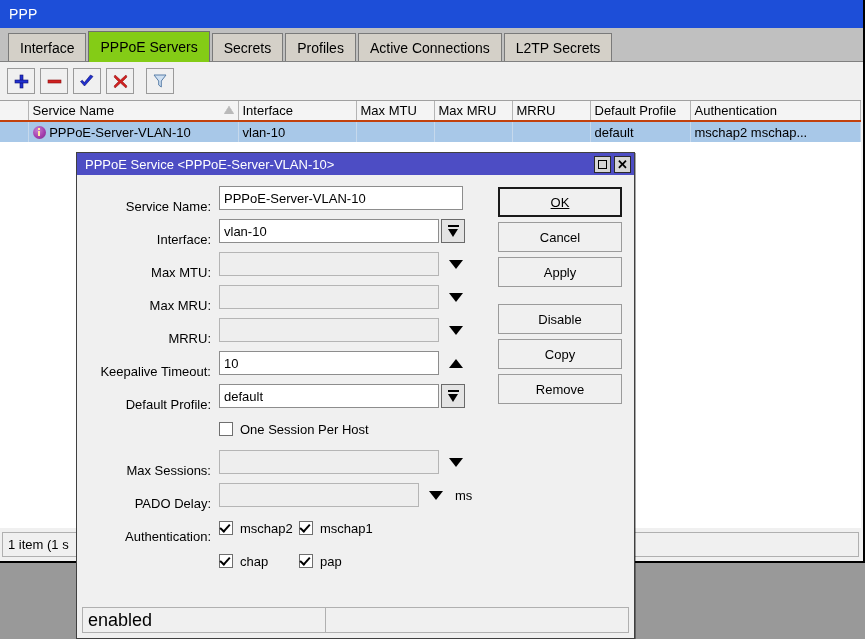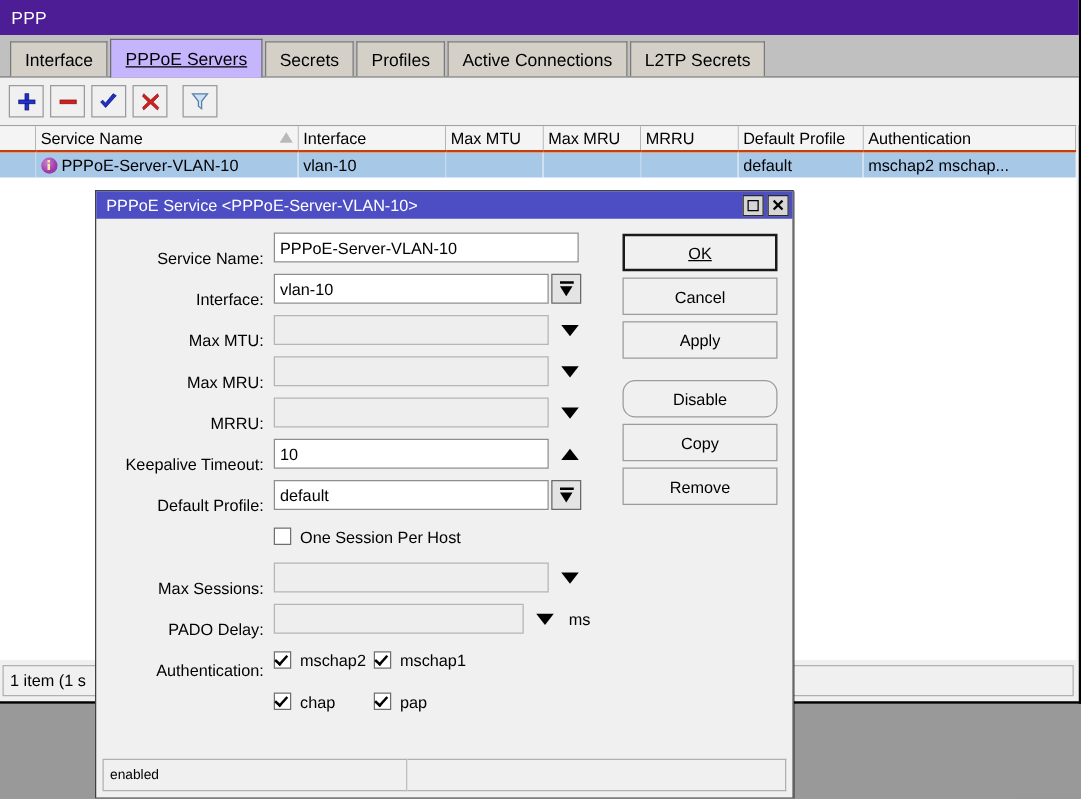--- a/index.html
+++ b/index.html
@@ -26,21 +26,21 @@
     left: 0; top: 0;
     width: 865px;
     height: 563px;
     background: #f0f0f0;
     border-right: 2px solid #000;
     border-bottom: 2px solid #000;
     box-sizing: border-box;
   }
   #ppp-titlebar {
     height: 28px;
-    background: #4c1d95;
+    background: #1d4ed8;
     display: flex;
     align-items: center;
     padding-left: 9px;
     box-sizing: border-box;
   }
   #ppp-titlebar .ttl {
     font-size: 14px;
     color: #ffffff;
     letter-spacing: .2px;
   }
@@ -64,28 +64,27 @@
     font-size: 14px;
     background: #d4d0c8;
     border: 1px solid #7a7a7a;
     border-bottom: none;
     box-sizing: border-box;
     white-space: nowrap;
     color: #000;
     cursor: default;
   }
   .tab.active {
-    background: #c4b5fd;
+    background: #84cc16;
     height: 31px;
     line-height: 30px;
     border-color: #6f6f6f;
     position: relative;
     z-index: 3;
     margin-bottom: -1px;
-    text-decoration: underline;
   }
 
   
   #toolbar {
     height: 38px;
     background: #f0f0f0;
     display: flex;
     align-items: center;
     padding-left: 7px;
     box-sizing: border-box;
@@ -395,30 +394,30 @@
     margin-bottom: 5px;
     background: #f0f0f0;
     border: 1px solid #9b9b9b;
     box-sizing: border-box;
     font-family: "Liberation Sans", sans-serif;
     font-size: 13px;
     cursor: default;
     color: #000;
   }
   .dbtn.focus { border: 2px solid #1a1a1a; text-decoration: underline; }
-  .gap { margin-top: 12px; border-radius: 10px; }
+  .gap { margin-top: 12px; }
 
   
   #dlg-status {
     position: absolute;
     left: 5px; right: 5px;
     bottom: 5px;
     height: 26px;
     display: flex;
-    font-size: 11px;
+    font-size: 18px;
   }
   #dlg-status .pane {
     border: 1px solid #b0b0b0;
     background: #f0f0f0;
     box-sizing: border-box;
     display: flex;
     align-items: center;
     padding-left: 5px;
   }
   #dlg-status .pane.p1 { width: 244px; }

